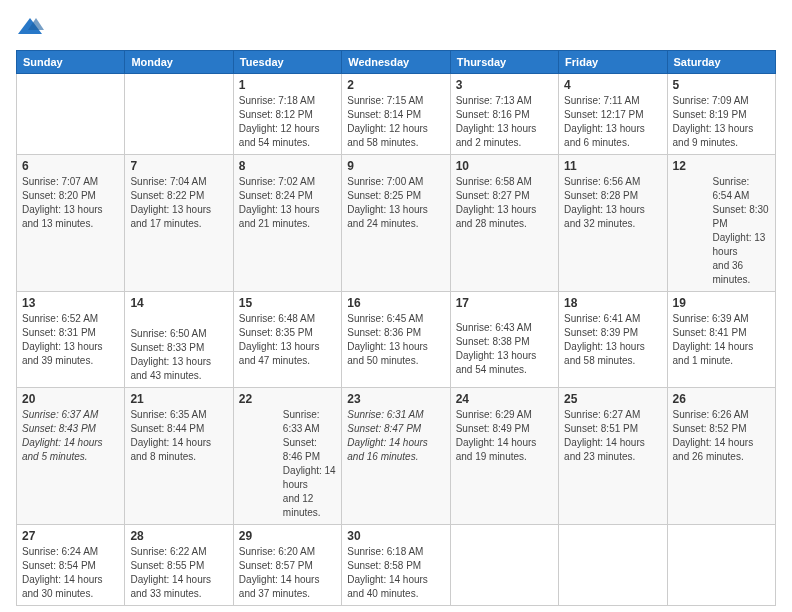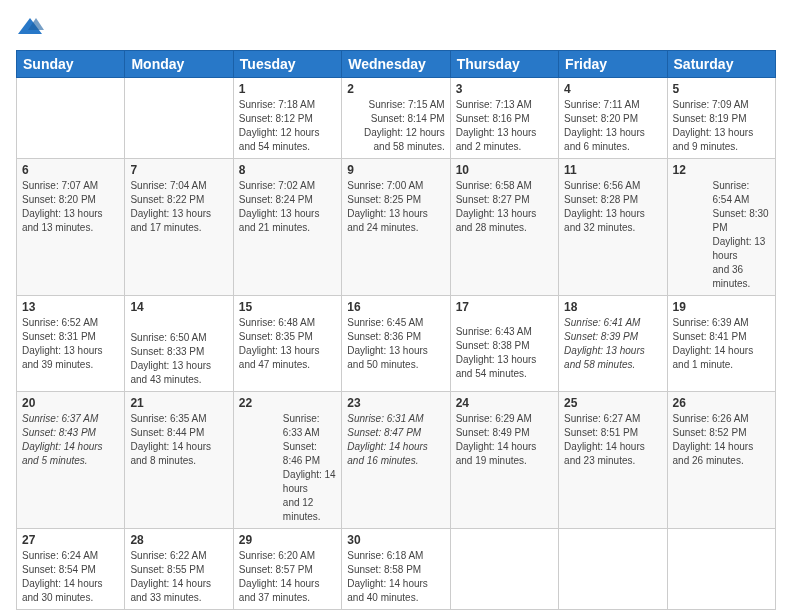--- a/index.html
+++ b/index.html
@@ -40,21 +40,21 @@
     .calendar {
       width: 100%;
       border-collapse: collapse;
       border: 1px solid #ccc;
     }
     .calendar th {
       background-color: #2878c8;
       color: #fff;
       text-align: left;
       padding: 5px 6px;
-      font-size: 14px;
+      font-size: 11px;
       border: 1px solid #1a60a8;
     }
     .calendar td {
       vertical-align: top;
       border: 1px solid #ccc;
       padding: 4px 5px;
       width: 108px;
       min-height: 80px;
       font-size: 10.5px;
       color: #333;
@@ -115,36 +115,36 @@
         <td class="empty-cell"></td>
         <td>
           <span class="day-number">1</span>
           <div class="day-info" style="white-space: pre-line;">Sunrise: 7:18 AM
 Sunset: 8:12 PM
 Daylight: 12 hours
 and 54 minutes.</div>
         </td>
         <td>
           <span class="day-number">2</span>
-          <div class="day-info" style="white-space: pre-line; text-align: right;">Sunrise: 7:15 AM
+          <div class="day-info" style="white-space: pre-line;">Sunrise: 7:15 AM
 Sunset: 8:14 PM
 Daylight: 12 hours
 and 58 minutes.</div>
         </td>
         <td>
           <span class="day-number">3</span>
           <div class="day-info" style="white-space: pre-line;">Sunrise: 7:13 AM
 Sunset: 8:16 PM
 Daylight: 13 hours
 and 2 minutes.</div>
         </td>
         <td>
           <span class="day-number">4</span>
           <div class="day-info" style="white-space: pre-line;">Sunrise: 7:11 AM
-Sunset: 8:20 PM
+Sunset: 12:17 PM
 Daylight: 13 hours
 and 6 minutes.</div>
         </td>
         <td>
           <span class="day-number">5</span>
           <div class="day-info" style="white-space: pre-line;">Sunrise: 7:09 AM
 Sunset: 8:19 PM
 Daylight: 13 hours
 and 9 minutes.</div>
         </td>
@@ -231,21 +231,21 @@
         </td>
         <td>
           <span class="day-number">17</span>
           <div class="day-info" style="white-space: pre-line; margin-top: 11px;">Sunrise: 6:43 AM
 Sunset: 8:38 PM
 Daylight: 13 hours
 and 54 minutes.</div>
         </td>
         <td>
           <span class="day-number">18</span>
-          <div class="day-info" style="white-space: pre-line; font-style: italic;">Sunrise: 6:41 AM
+          <div class="day-info" style="white-space: pre-line;">Sunrise: 6:41 AM
 Sunset: 8:39 PM
 Daylight: 13 hours
 and 58 minutes.</div>
         </td>
         <td>
           <span class="day-number">19</span>
           <div class="day-info" style="white-space: pre-line;">Sunrise: 6:39 AM
 Sunset: 8:41 PM
 Daylight: 14 hours
 and 1 minute.</div>

